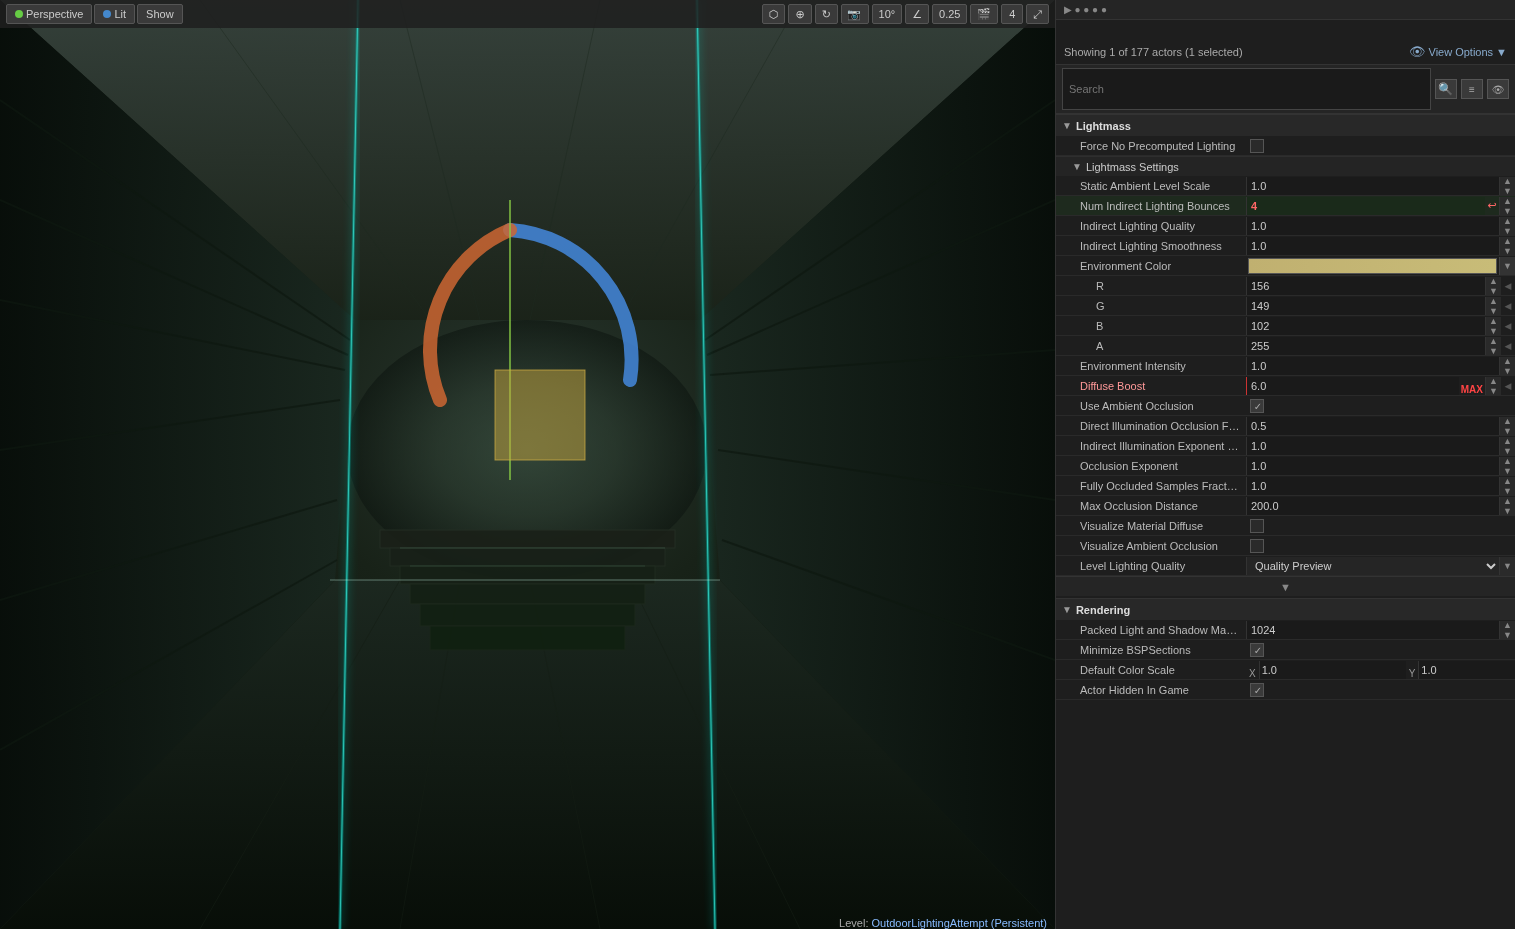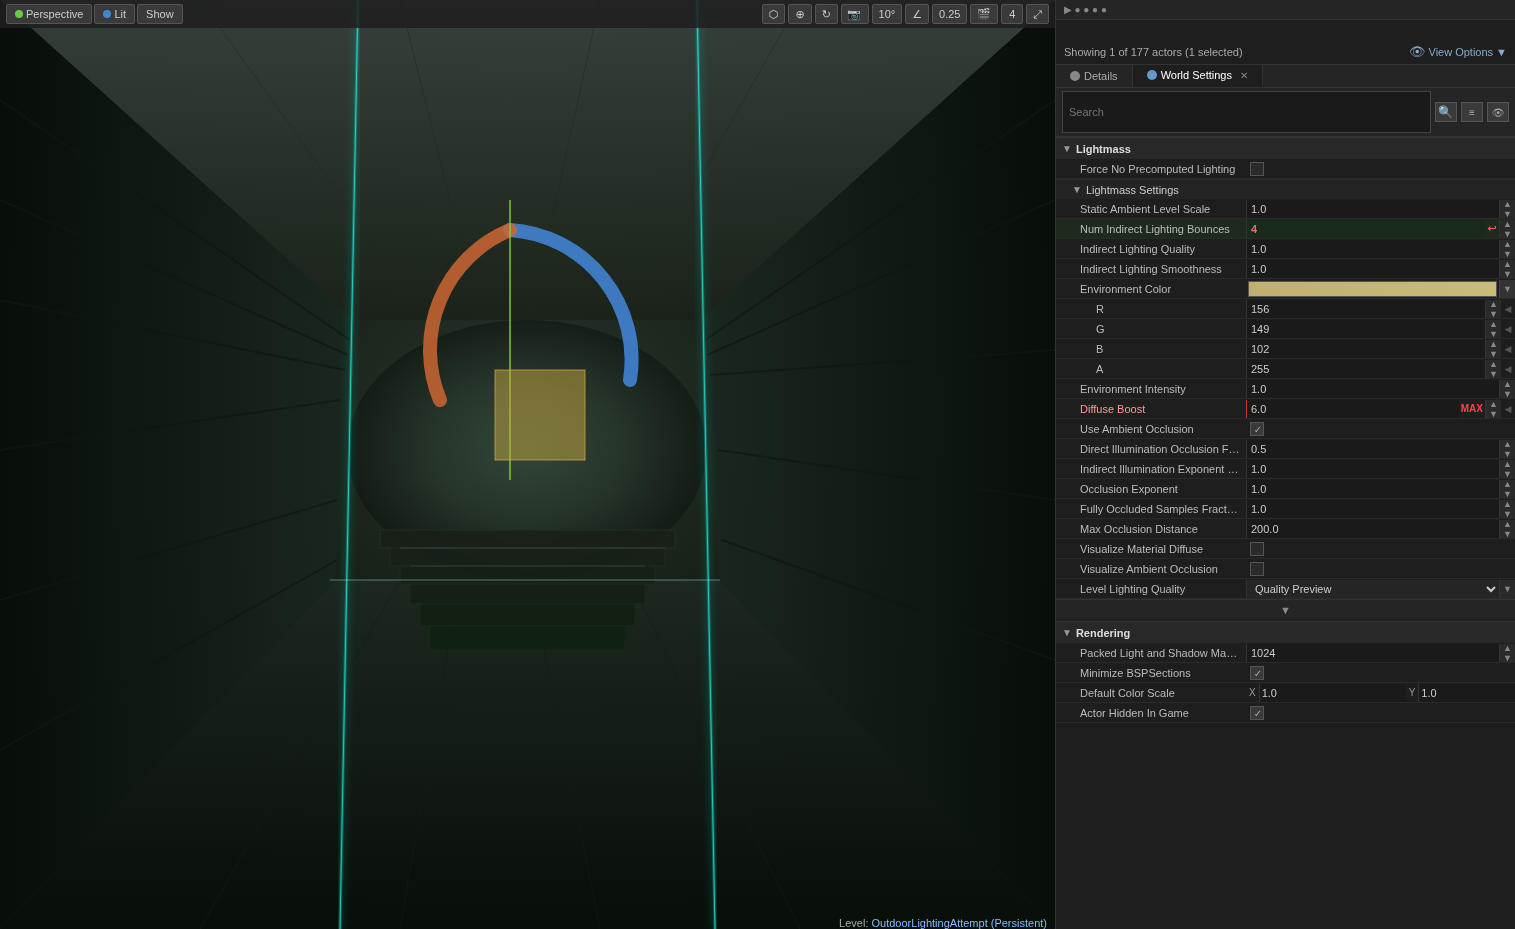--- a/index.html
+++ b/index.html
@@ -282,21 +282,21 @@
       padding: 0 6px 0 24px;
       font-size: 11px;
       color: #bbb;
       overflow: hidden;
       text-overflow: ellipsis;
       white-space: nowrap;
     }
     .prop-value {
       flex: 1;
       display: flex;
-      align-items: center;
+      align-items: flex-end;
     }
     .prop-input {
       flex: 1;
       background: #1a1a1a;
       border: none;
       border-left: 1px solid #333;
       color: #ccc;
       padding: 1px 4px;
       font-size: 11px;
       height: 18px;
@@ -594,31 +594,20 @@
 
     <div class="panel-actor-bar">
       <span class="actor-info">Showing 1 of 177 actors (1 selected)</span>
       <span class="view-options">
         <span style="font-size:13px;">👁</span>
         <span>View Options</span>
         <span>▼</span>
       </span>
     </div>
 
-    <div class="panel-tabs">
-      <div class="panel-tab">
-        <span class="tab-dot"></span>
-        <span>Details</span>
-      </div>
-      <div class="panel-tab active">
-        <span class="tab-dot tab-dot-blue"></span>
-        <span>World Settings</span>
-        <span class="tab-close">✕</span>
-      </div>
-    </div>
 
     <div class="search-bar">
       <input type="text" class="search-input" placeholder="Search" style="">
       <div class="search-icon-btn">🔍</div>
       <div class="search-icon-btn" style="font-size:10px;">≡</div>
       <div class="search-icon-btn" style="font-size:10px;">👁</div>
     </div>
 
     <div class="properties-panel">
 

